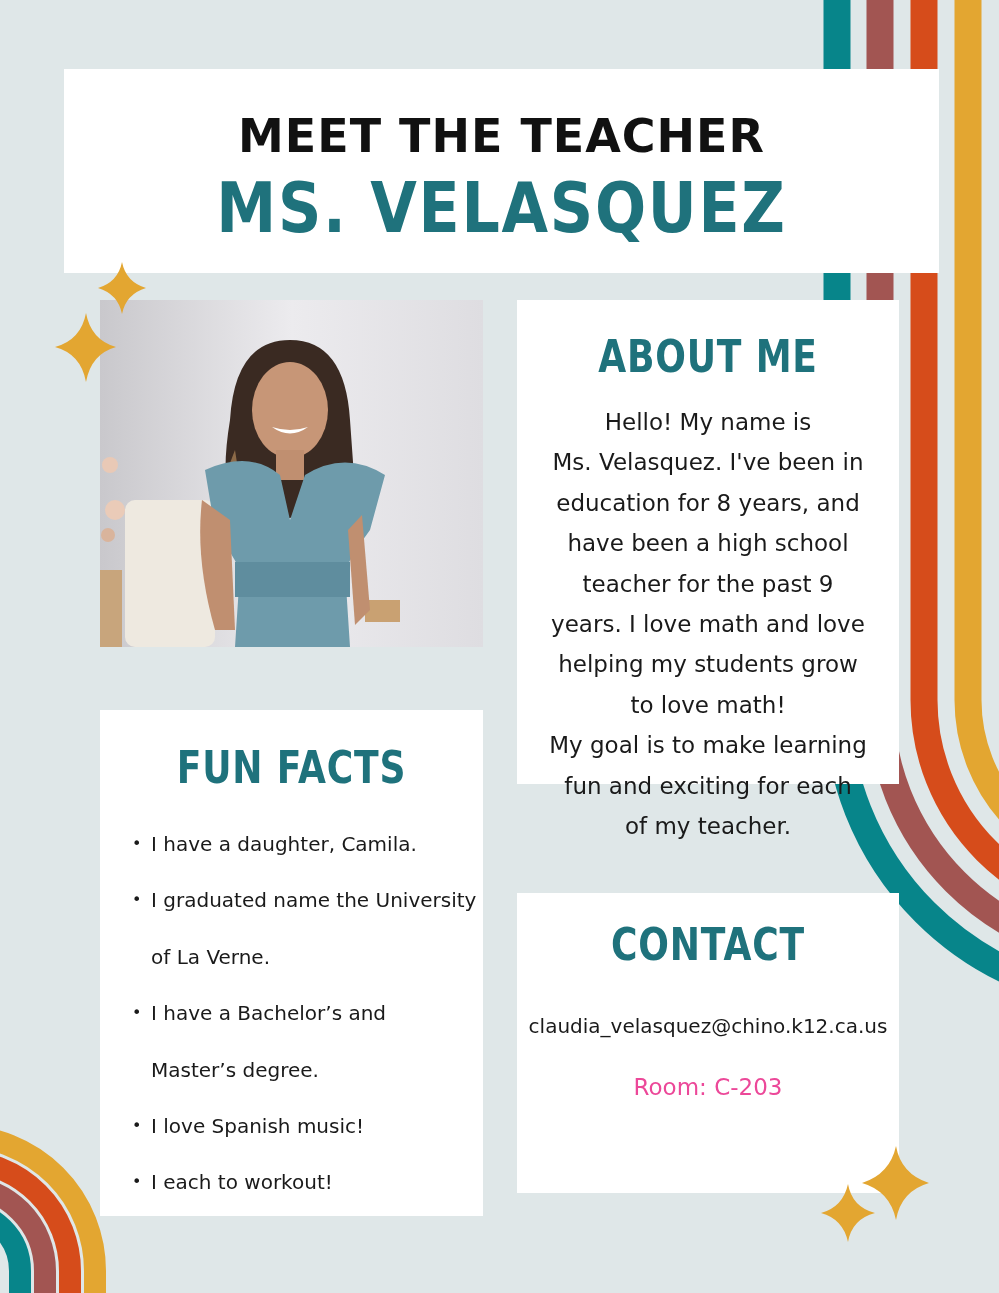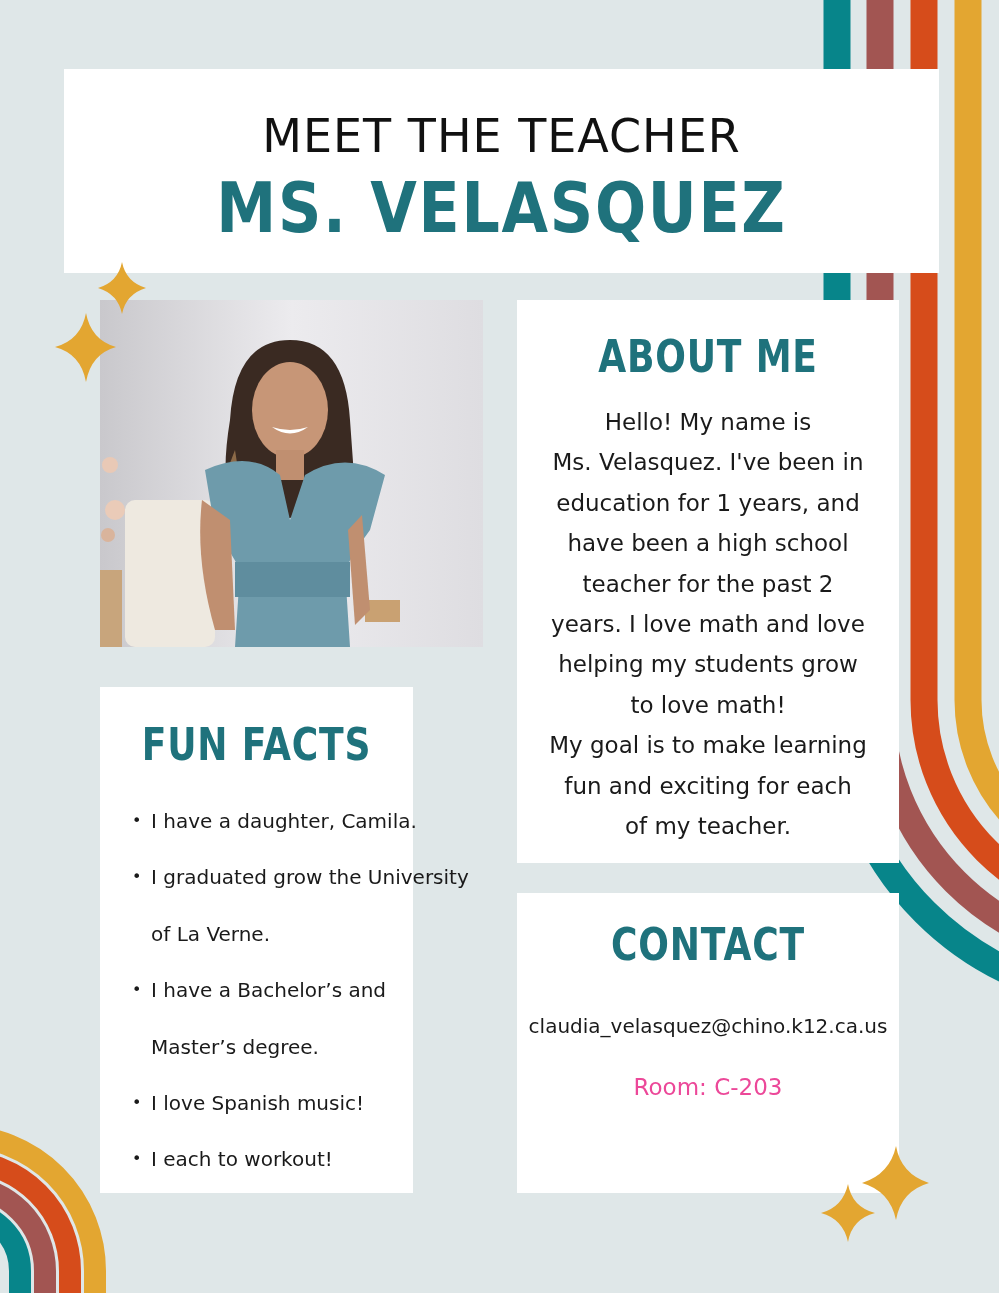--- a/index.html
+++ b/index.html
@@ -1,24 +1,24 @@
 <!DOCTYPE html>
 <html><head>
 <meta charset="utf-8">
 <style>
   html,body{margin:0;padding:0;}
   body{width:999px;height:1293px;position:relative;overflow:hidden;background:#dfe7e8;font-family:"DejaVu Sans","Liberation Sans",sans-serif;}
   .deco{position:absolute;left:0;top:0;width:999px;height:1293px;}
   .card{position:absolute;background:#ffffff;}
   .header{left:64px;top:69px;width:875px;height:204px;text-align:center;}
-  .kicker{position:absolute;left:0;right:0;top:96px;margin:0;font-family:"DejaVu Sans",sans-serif;font-weight:400;font-size:46px;letter-spacing:1px;color:#111;line-height:1;transform:translateY(-52px);}
+  .kicker{position:absolute;left:0;right:0;top:96px;margin:0;font-family:"DejaVu Sans",sans-serif;font-weight:700;font-size:46px;letter-spacing:1px;color:#111;line-height:1;transform:translateY(-52px);}
   .title{position:absolute;left:0;right:0;top:104px;margin:0;font-family:"DejaVu Sans",sans-serif;font-weight:bold;font-size:70px;color:#1f727c;letter-spacing:2px;line-height:1;transform:scaleX(0.86);}
   .photo{left:100px;top:300px;width:383px;height:347px;overflow:hidden;background:#e9e8ea;}
-  .about{left:517px;top:300px;width:382px;height:563px;text-align:center;}
-  .facts{left:100px;top:687px;width:313px;height:506px;}
+  .about{left:517px;top:300px;width:382px;height:484px;text-align:center;}
+  .facts{left:100px;top:710px;width:383px;height:506px;}
   .contact{left:517px;top:893px;width:382px;height:300px;text-align:center;}
   .sec-title{margin:0;font-family:"DejaVu Sans",sans-serif;font-weight:bold;color:#1f727c;font-size:44px;line-height:1;letter-spacing:1px;transform:scaleX(0.82);}
   .about .sec-title{position:absolute;left:0;right:0;top:35px;}
   .about-body{position:absolute;left:0;right:0;top:102px;font-size:23px;line-height:40.4px;color:#1a1a1a;}
   .about-body div{white-space:nowrap;}
   .facts .sec-title{position:absolute;left:0;right:0;top:36px;text-align:center;}
   .facts ul{position:absolute;left:51px;top:106px;margin:0;padding:0;list-style:none;width:330px;}
   .facts li{position:relative;font-size:20px;line-height:56.4px;color:#1a1a1a;padding-left:0;white-space:nowrap;}
   .facts li .bullet{position:absolute;left:-19px;top:0;font-size:16px;}
   .contact .sec-title{position:absolute;left:0;right:0;top:30px;}
@@ -84,37 +84,37 @@
     <path d="M102 200 Q95 260 115 330 L135 330 L130 220Z" fill="#c08f70"></path>
     <path d="M262 215 L270 310 L255 325 L248 230Z" fill="#c08f70"></path>
   </svg>
 </div>
 
 <div class="card about">
   <h2 class="sec-title">ABOUT ME</h2>
   <div class="about-body">
     <div>Hello! My name is</div>
     <div>Ms. Velasquez. I've been in</div>
-    <div>education for 1 years, and</div>
+    <div>education for 8 years, and</div>
     <div>have been a high school</div>
-    <div>teacher for the past 2</div>
+    <div>teacher for the past 9</div>
     <div>years. I love math and love</div>
     <div>helping my students grow</div>
     <div>to love math!</div>
     <div>My goal is to make learning</div>
     <div>fun and exciting for each</div>
     <div>of my teacher.</div>
   </div>
 </div>
 
 <div class="card facts">
   <h2 class="sec-title">FUN FACTS</h2>
   <ul>
     <li><span class="bullet">•</span><span>I have a daughter, Camila.</span></li>
-    <li><span class="bullet">•</span><span>I graduated grow the University</span></li>
+    <li><span class="bullet">•</span><span>I graduated name the University</span></li>
     <li><span>of La Verne.</span></li>
     <li><span class="bullet">•</span><span>I have a Bachelor’s and</span></li>
     <li><span>Master’s degree.</span></li>
     <li><span class="bullet">•</span><span>I love Spanish music!</span></li>
     <li><span class="bullet">•</span><span>I each to workout!</span></li>
   </ul>
 </div>
 
 <div class="card contact">
   <h2 class="sec-title">CONTACT</h2>

